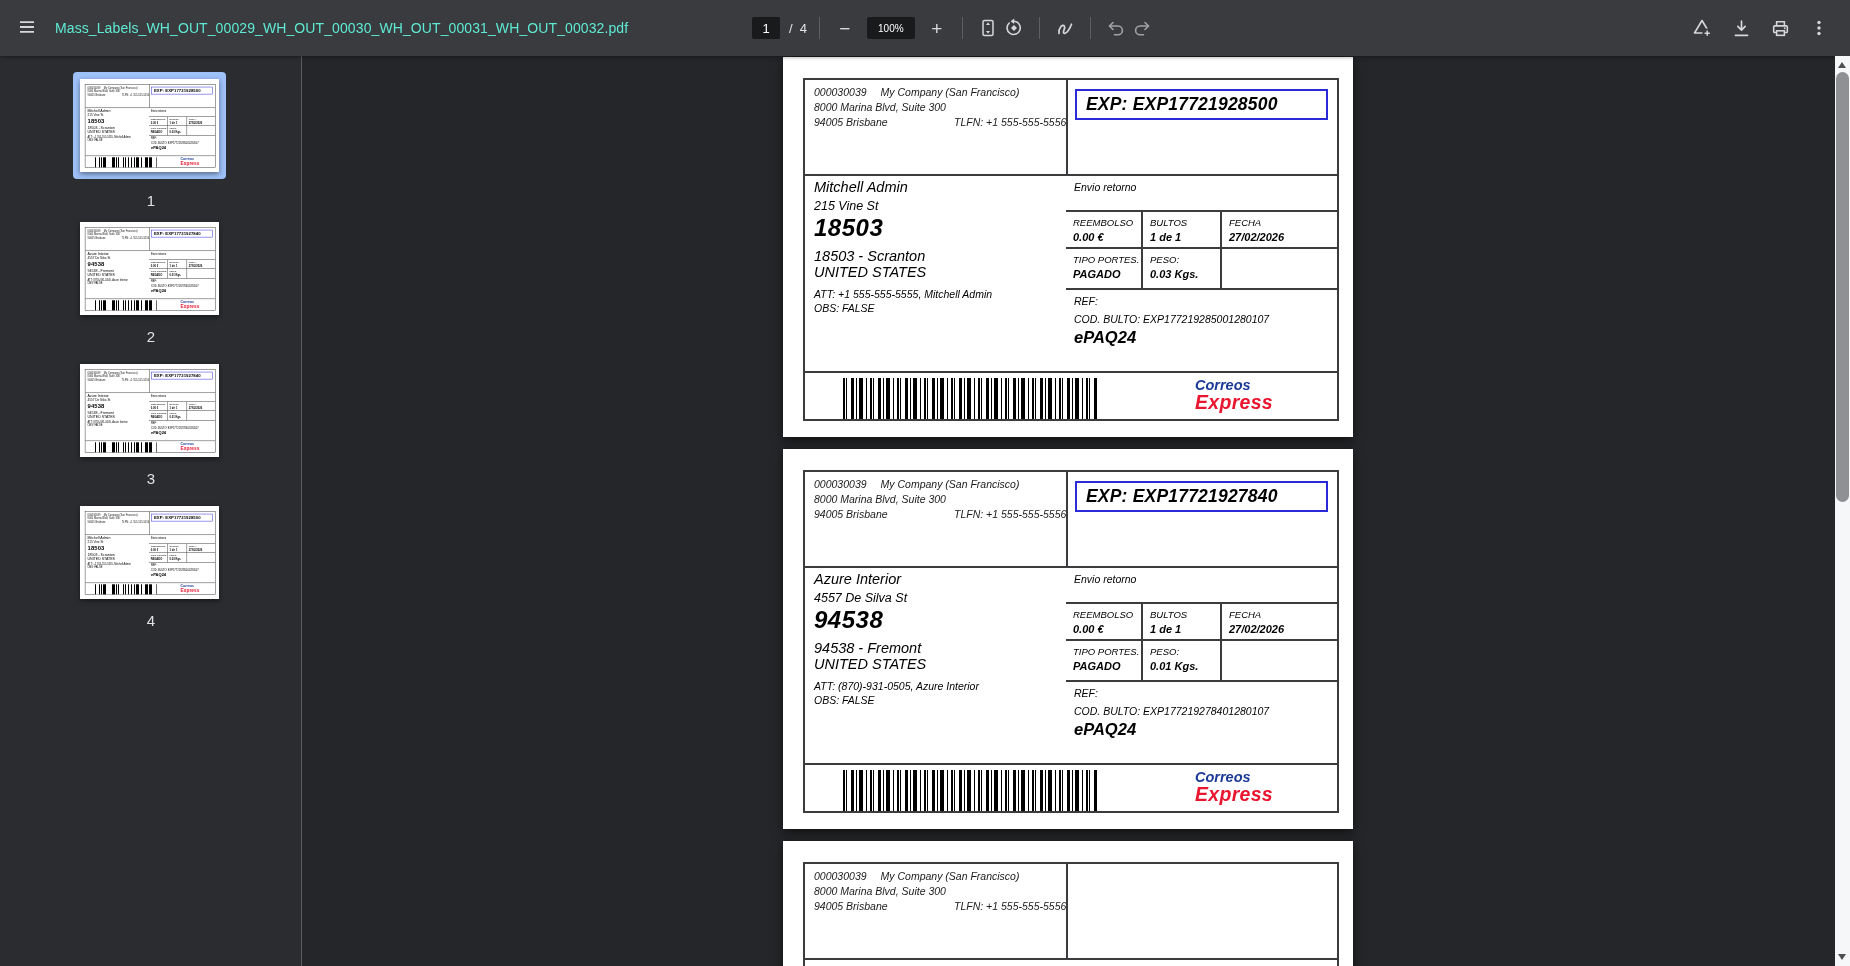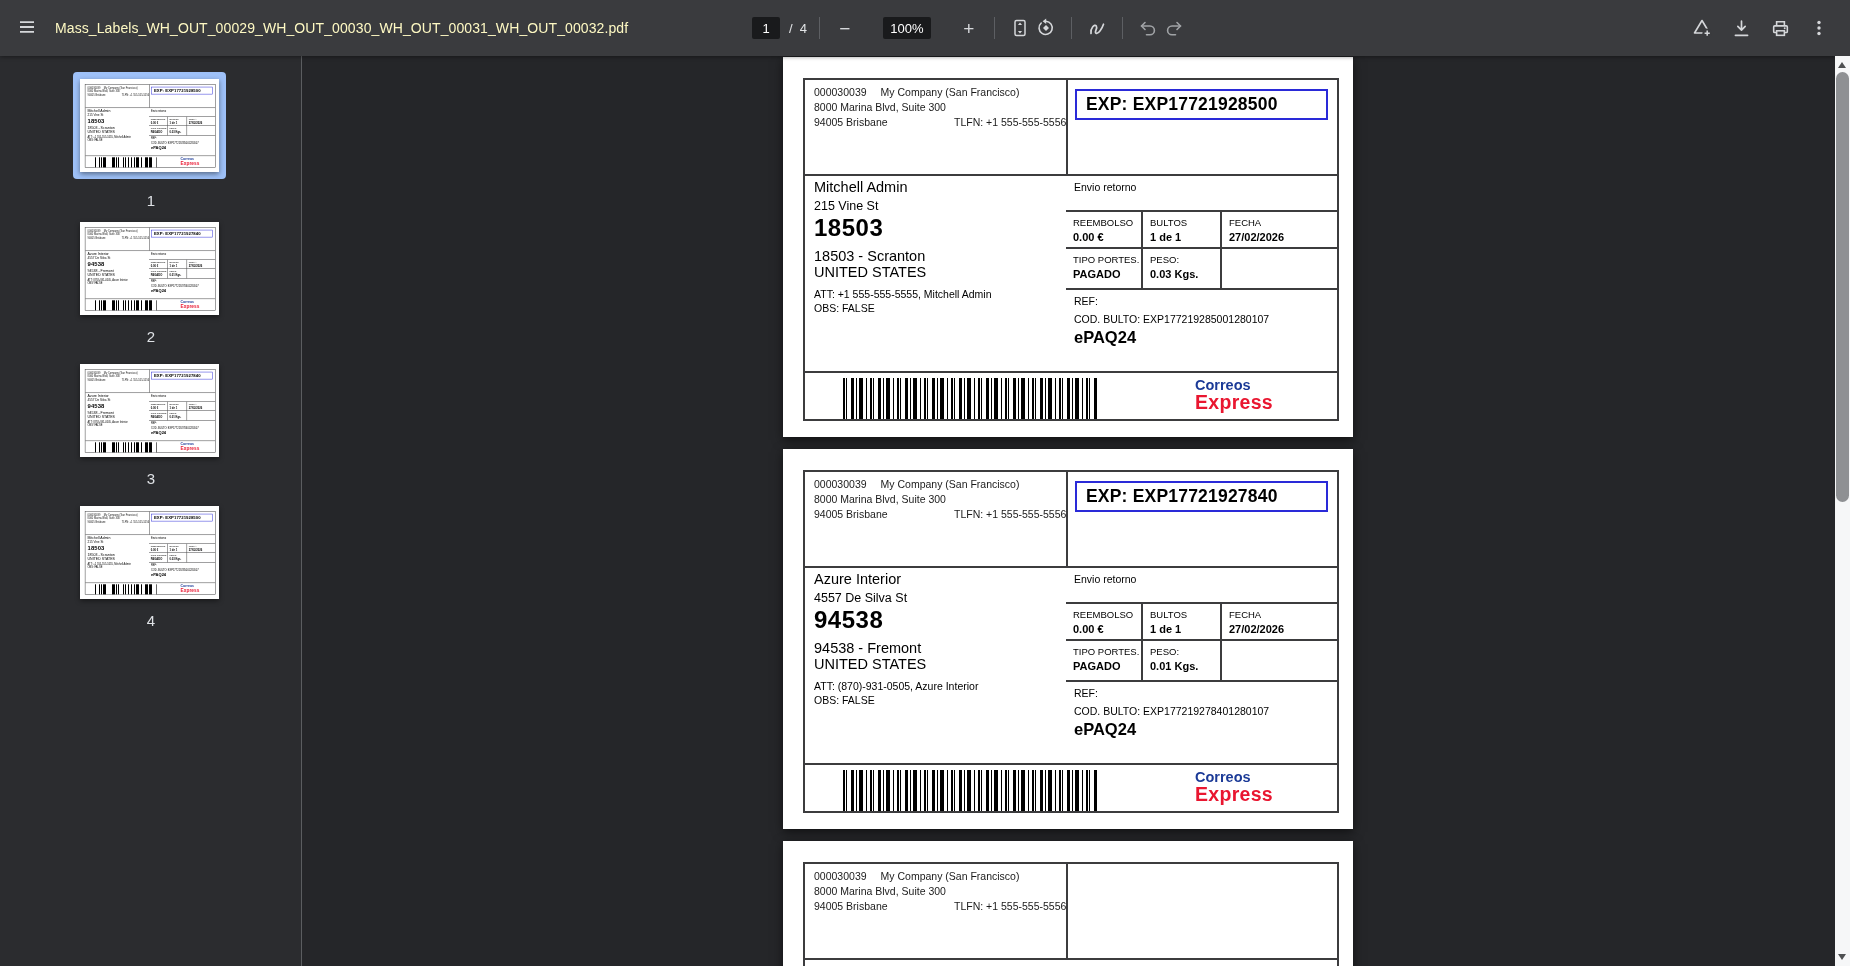--- a/index.html
+++ b/index.html
@@ -10,49 +10,49 @@
   *{box-sizing:border-box;margin:0;padding:0;}
   html,body{width:1850px;height:966px;overflow:hidden;}
   body{font-family:"Liberation Sans",sans-serif;background:var(--viewer-bg);position:relative;}
 
   
   .toolbar{position:absolute;left:0;top:0;width:1850px;height:56px;background:var(--toolbar-bg);
     color:#e8eaed;z-index:30;box-shadow:0 1px 4px rgba(0,0,0,.4);}
   .tb-left{position:absolute;left:0;top:0;height:56px;display:flex;align-items:center;}
   .menu-btn{width:40px;height:40px;margin-left:7px;background:none;border:none;display:flex;
     align-items:center;justify-content:center;cursor:pointer;}
-  .doc-title{font-size:14px;font-weight:500;margin-left:8px;color:#fef9c3;letter-spacing:.1px;white-space:nowrap;}
+  .doc-title{font-size:14px;font-weight:500;margin-left:8px;color:#5eead4;letter-spacing:.1px;white-space:nowrap;}
   .tb-center{position:absolute;left:752px;top:0;height:56px;display:flex;align-items:center;}
   .page-input{width:28px;height:22px;background:#191a1c;border:none;border-radius:2px;color:#fff;
     text-align:center;font-size:13px;font-family:"Liberation Sans",sans-serif;}
   .pg-sep{margin:0 7px 0 9px;font-size:13px;color:#e2e4e6;}
   .pg-total{font-size:13px;color:#e2e4e6;}
   .vsep{width:1px;height:22px;background:#5d5f63;margin:0 12px;}
   .tbtn{background:none;border:none;color:var(--icon);width:26px;height:26px;display:flex;
     align-items:center;justify-content:center;cursor:pointer;padding:0;}
   .glyph{font-size:19px;line-height:1;color:var(--icon);}
-  .zoom-box{width:48px;height:22px;background:#191a1c;border-radius:2px;color:#fff;font-size:13px;
-    display:flex;align-items:center;justify-content:center;margin:0 25px;cursor:pointer;}
+  .zoom-box{width:48px;height:22px;background:#191a1c;border-radius:2px;color:#fff;font-size:10px;
+    display:flex;align-items:center;justify-content:center;margin:0 9px;cursor:pointer;}
   .dim{opacity:.75;}
   .tb-right{position:absolute;right:18px;top:0;height:56px;display:flex;align-items:center;gap:13px;}
   .tbtn svg{display:block;}
 
   
   .sidebar{position:absolute;left:0;top:56px;width:302px;height:910px;background:var(--sidebar-bg);
     border-right:1px solid #5b5d60;z-index:10;}
   .thumb{position:absolute;cursor:pointer;}
   .thumb-frame{padding:7px;background:var(--thumb-select);border-radius:4px;}
   .thumb-pagebox{width:139px;height:93px;position:relative;background:#fff;overflow:hidden;
     box-shadow:0 2px 5px rgba(0,0,0,.45);}
   .thumb-pagebox .page{transform:scale(0.2439);transform-origin:0 0;box-shadow:none;left:0;top:0;}
   .thumb-num{position:absolute;left:0;width:302px;text-align:center;font-size:15px;color:#dfe2e6;}
 
   
   .viewer{position:absolute;left:303px;top:56px;width:1532px;height:910px;background:var(--viewer-bg);
-    overflow:hidden;}
+    overflow:hidden;font-style:italic;}
   .main-page{box-shadow:0 3px 10px rgba(0,0,0,.55);}
 
   
   .page{position:absolute;width:570px;height:380px;background:#fff;}
   .ltable{position:absolute;left:20px;top:21px;width:536px;height:343px;border:2px solid var(--label-line);color:#000;}
   .hdr-h{position:absolute;left:0;top:94px;width:532px;border-top:2px solid var(--label-line);}
   .hdr-v{position:absolute;left:261px;top:0;height:94px;border-left:2px solid var(--label-line);}
   .sender{position:absolute;left:9px;top:5px;font-size:10.5px;line-height:15px;color:#1a1a1a;}
   .s-name{margin-left:14px;}
   .s-cityline{position:relative;width:260px;}

